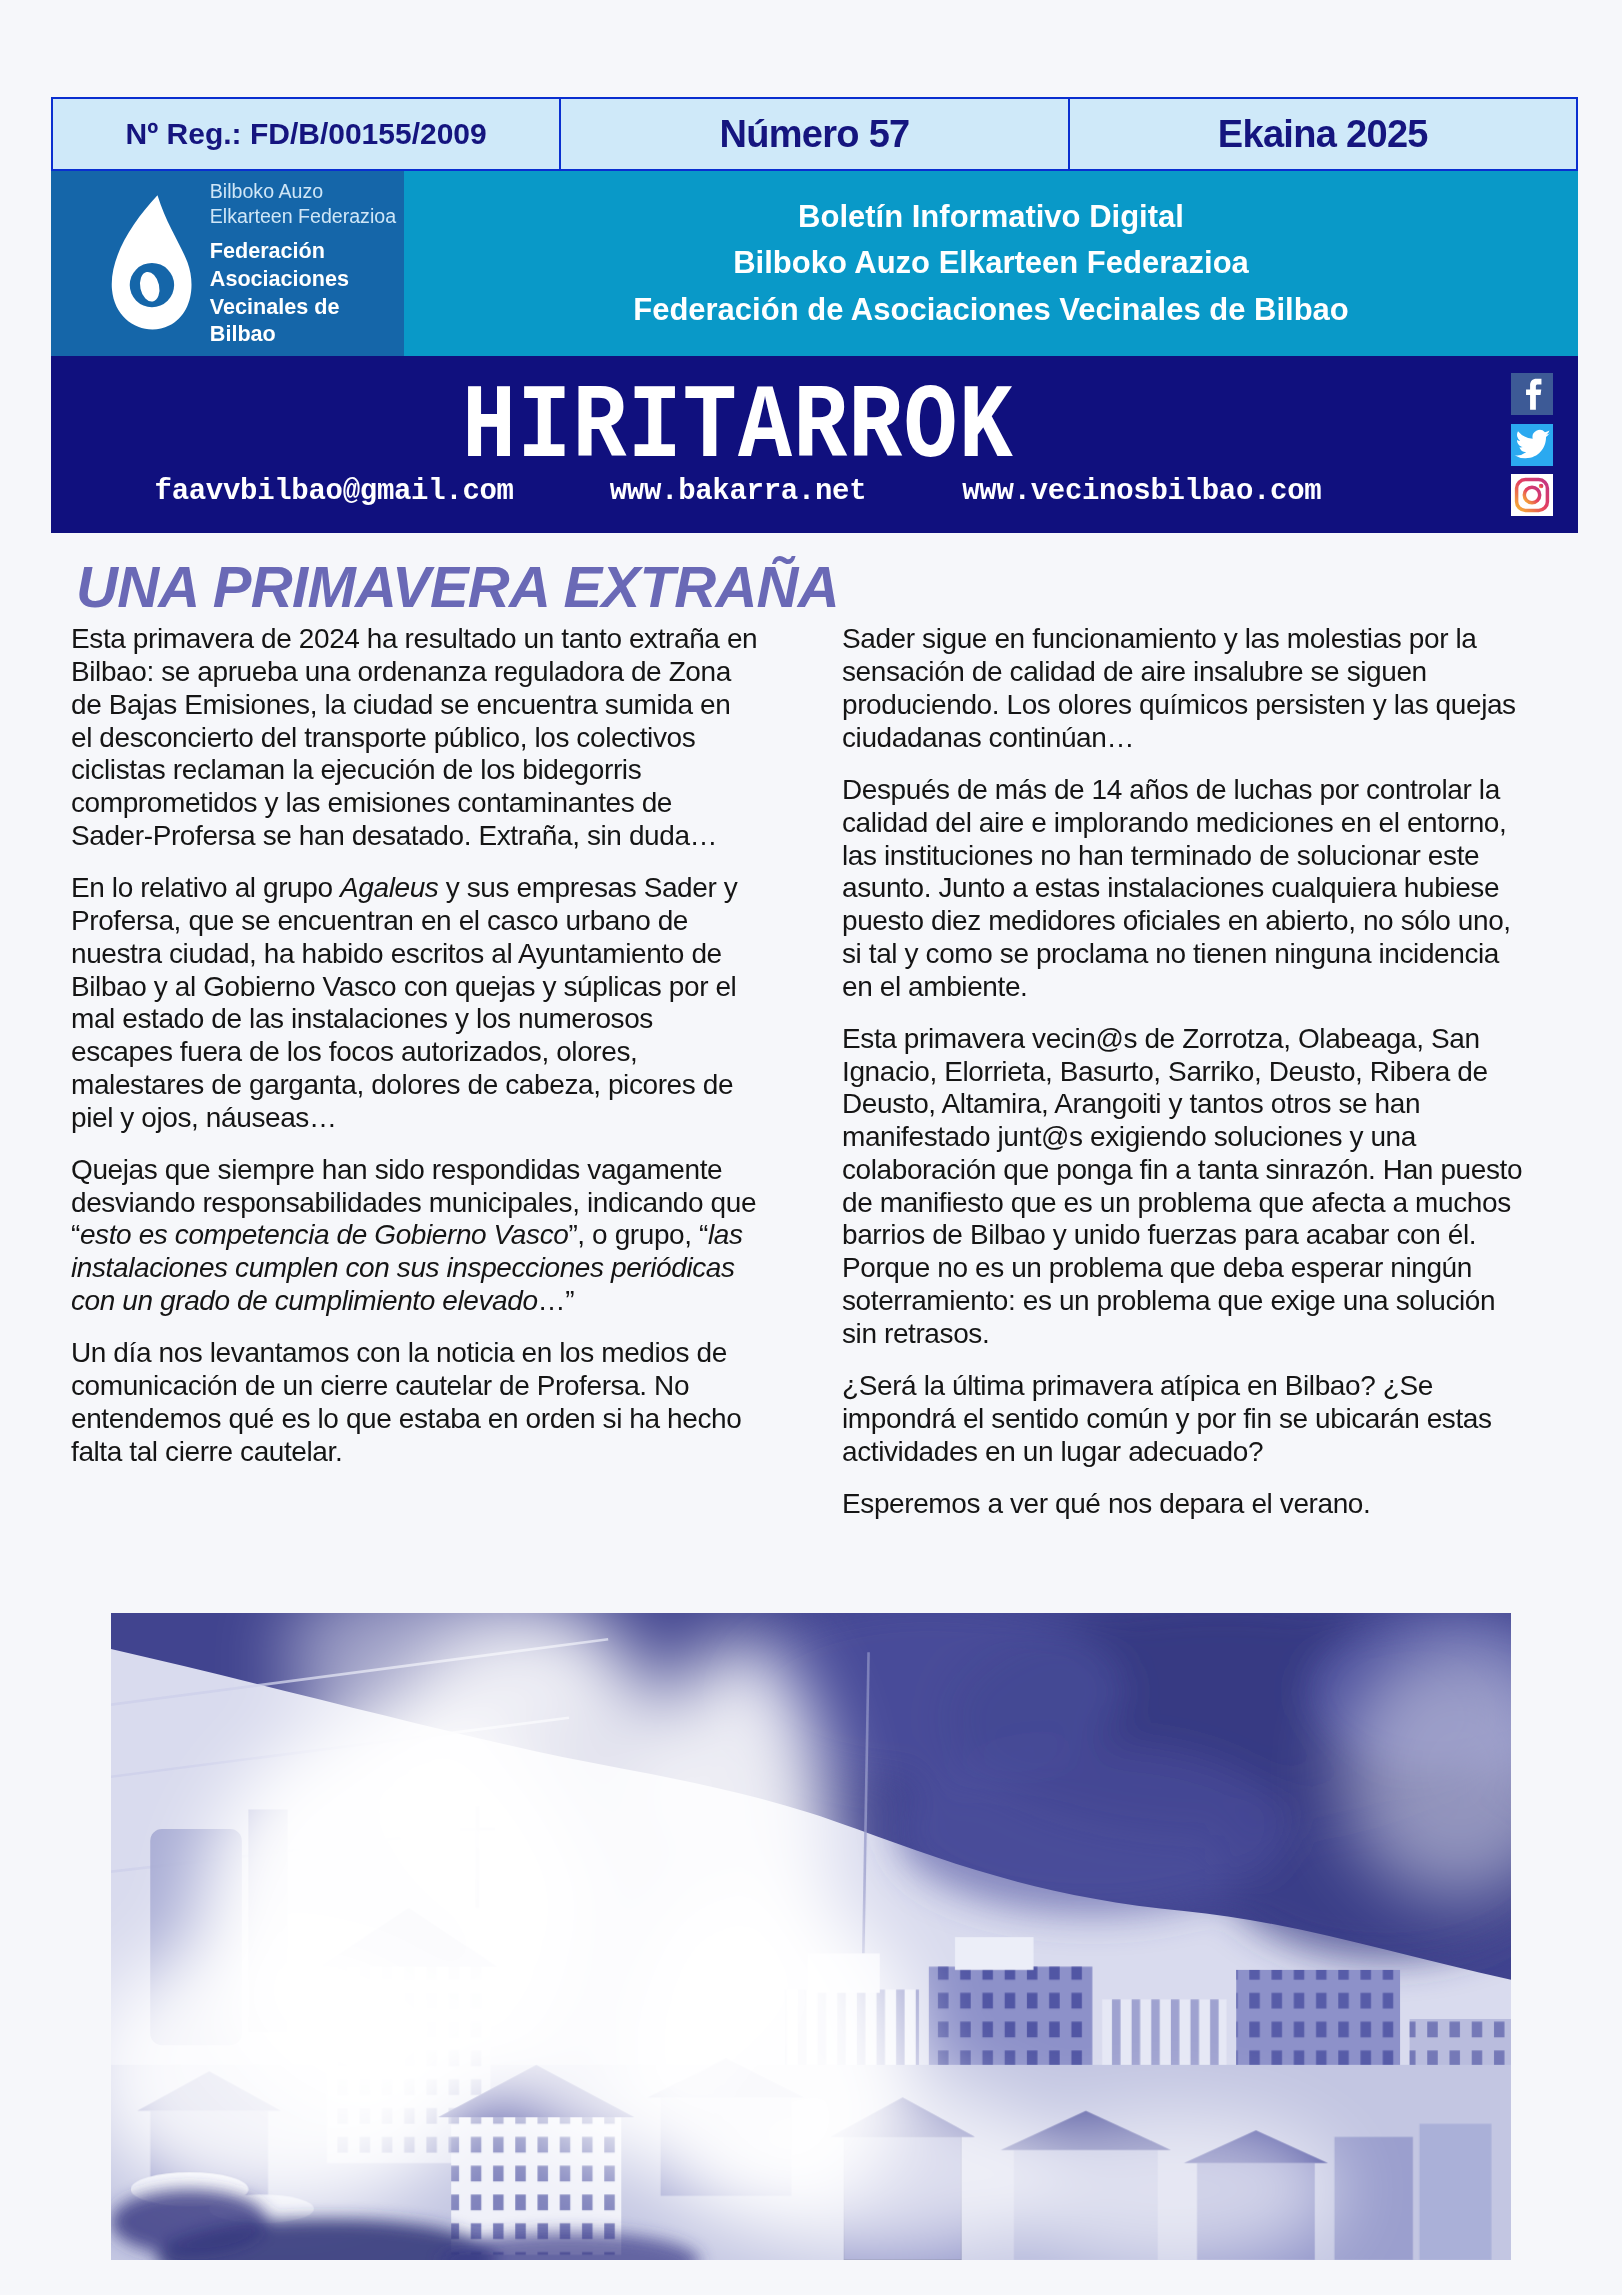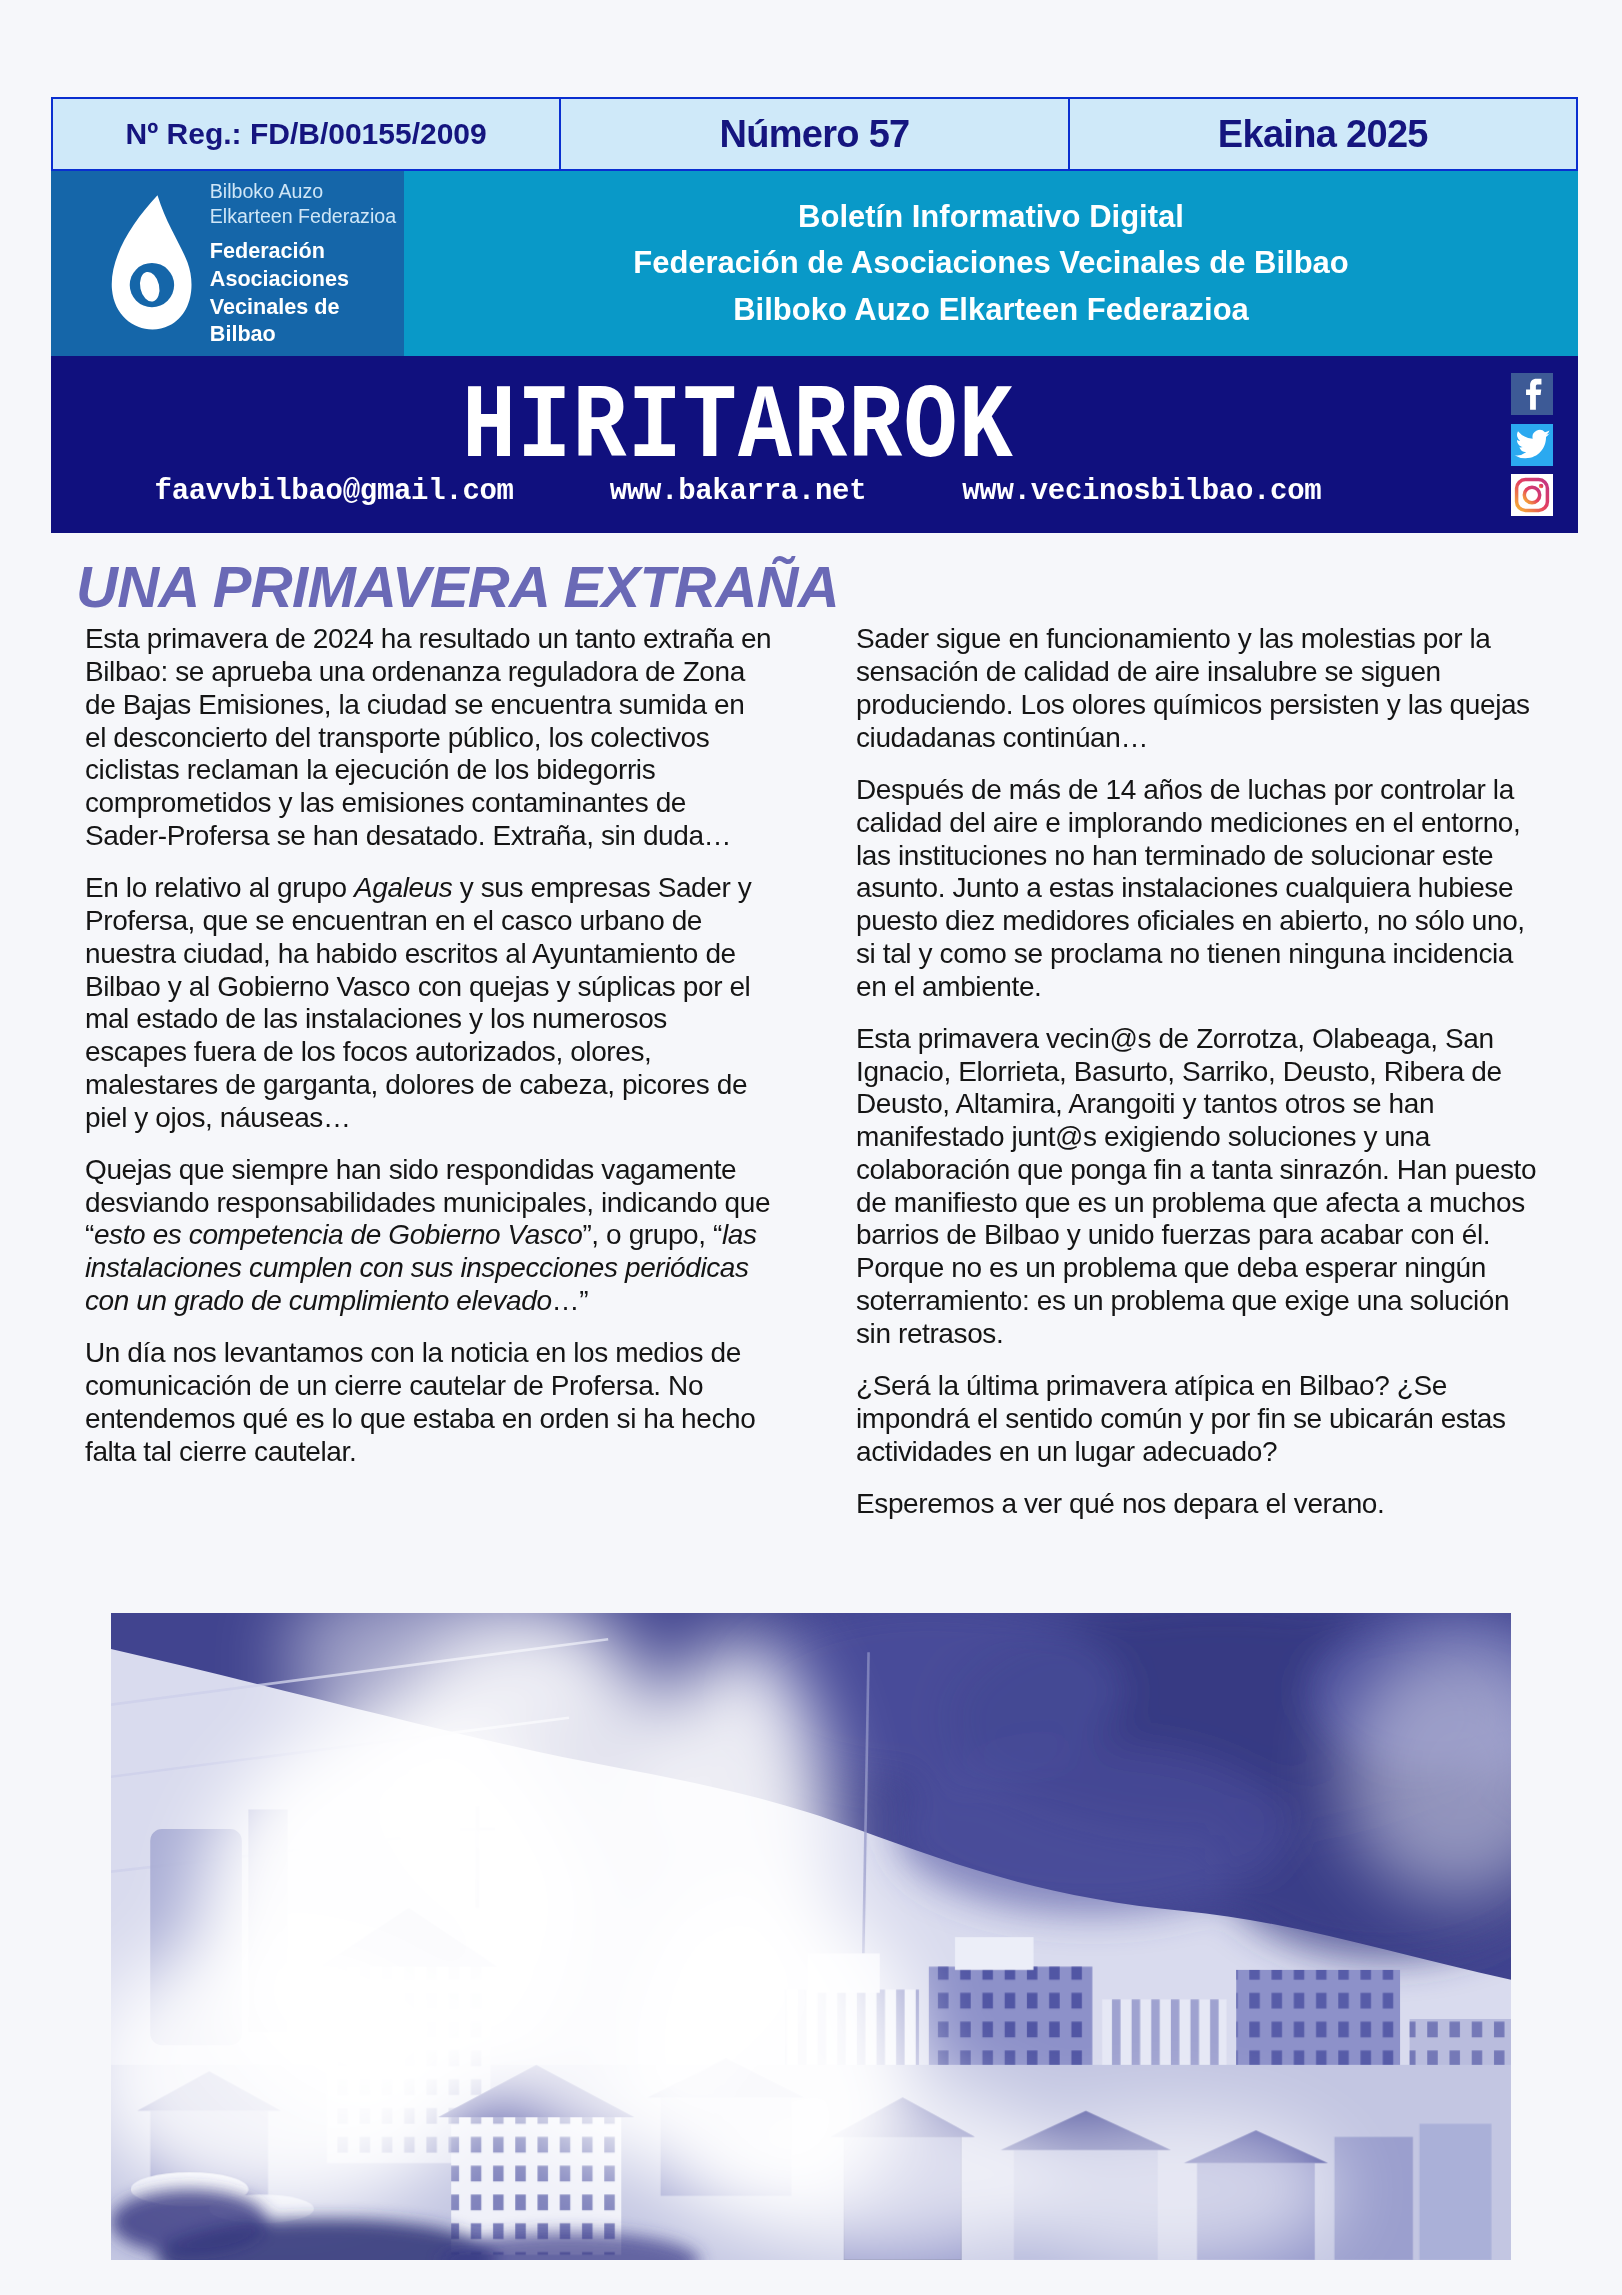--- a/index.html
+++ b/index.html
@@ -35,21 +35,21 @@
   .social-col{position:absolute;right:25px;top:17px;display:flex;flex-direction:column;gap:8.5px;}
   .si{width:42px;height:42px;display:flex;align-items:center;justify-content:center;}
   .si svg{width:42px;height:42px;display:block;}
   .si--fb{background:#3d5a96;}
   .si--tw{background:#2ba9f0;}
   .si--ig{background:#ffffff;}
 
   
   .headline{margin:19.6px 0 3.9px 25px;font-size:58px;font-weight:bold;font-style:italic;
       color:#6a69b6;letter-spacing:-0.7px;}
-  .columns{display:flex;gap:84px;margin-left:34px;width:1458px;max-height:962px;overflow:hidden;}
+  .columns{display:flex;gap:84px;margin-left:20px;width:1458px;max-height:962px;overflow:hidden;}
   .col{flex:1;}
   .col p{margin:0 0 19.6px 0;font-size:28px;line-height:1.17;color:#151515;letter-spacing:-0.4px;}
   .col p em{font-style:italic;}
 
   
   .photo{position:absolute;left:111px;top:1613px;width:1400px;height:647px;}
   .photo svg{width:100%;height:100%;display:block;}
 </style>
 </head>
 <body>
@@ -73,22 +73,22 @@
         <div class="logo-text">
           <div class="logo-line">Bilboko Auzo</div>
           <div class="logo-line">Elkarteen Federazioa</div>
           <div class="logo-gap"></div>
           <div class="logo-line logo-line--bold">Federación Asociaciones</div>
           <div class="logo-line logo-line--bold">Vecinales de Bilbao</div>
         </div>
       </div>
       <div class="teal-banner">
         <div class="teal-line">Boletín Informativo Digital</div>
+        <div class="teal-line">Bilboko Auzo Elkarteen Federazioa</div>
         <div class="teal-line">Federación de Asociaciones Vecinales de Bilbao</div>
-        <div class="teal-line">Bilboko Auzo Elkarteen Federazioa</div>
       </div>
     </div>
 
     <div class="masthead">
       <div class="masthead-title">HIRITARROK</div>
       <div class="contact-row">
         <span class="contact-item">faavvbilbao@gmail.com</span>
         <span class="contact-item">www.bakarra.net</span>
         <span class="contact-item">www.vecinosbilbao.com</span>
       </div>

